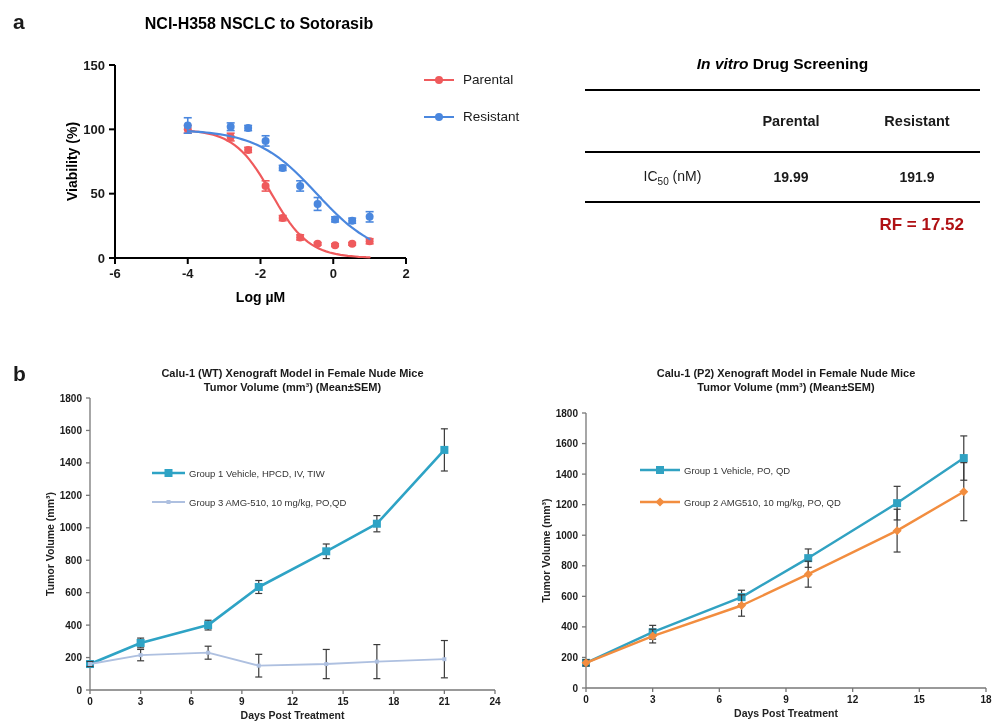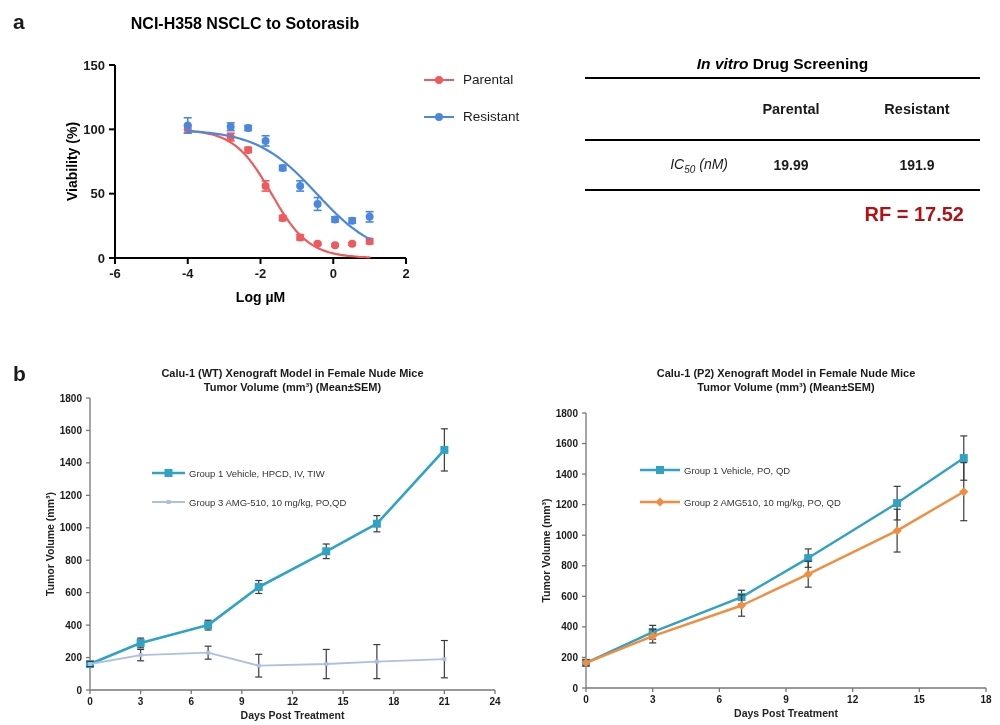--- a/index.html
+++ b/index.html
@@ -1,47 +1,47 @@
 <!DOCTYPE html>
 <html><head>
 <meta charset="utf-8">
 <style>
   html,body{margin:0;padding:0;background:#fff;}
   .figure{position:relative;width:1000px;height:725px;background:#ffffff;overflow:hidden;
           font-family:"Liberation Sans",sans-serif;color:#111;}
   .panel-label{position:absolute;font-size:21px;font-weight:bold;color:#1a1a1a;}
   #label-a{left:13px;top:10px;}
   #label-b{left:13px;top:362px;}
-  .chart-a-title{position:absolute;left:95px;top:15px;width:300px;text-align:center;
+  .chart-a-title{position:absolute;left:109px;top:15px;width:300px;text-align:center;
                  font-size:16px;font-weight:bold;color:#000;}
   svg{position:absolute;overflow:visible;}
   svg text{font-family:"Liberation Sans",sans-serif;}
   #chart-a{left:55px;top:50px;}
   #chart-b1{left:40px;top:365px;}
   #chart-b2{left:540px;top:365px;}
   
   .legend-a{position:absolute;left:424px;top:72px;}
   .legend-a-item{display:flex;align-items:center;margin-bottom:22px;}
   .lg-line{position:relative;width:30px;height:2px;display:inline-block;}
   .lg-dot{position:absolute;left:11px;top:-3px;width:8px;height:8px;border-radius:50%;}
   .lg-text{margin-left:9px;font-size:13.5px;color:#1a1a1a;}
   
   .ivd-table{position:absolute;left:585px;top:55px;width:395px;}
-  .tbl-title{text-align:center;font-size:15.5px;font-weight:bold;color:#000;margin-bottom:4px;}
+  .tbl-title{text-align:center;font-size:15.5px;font-weight:bold;color:#000;margin-bottom:16px;}
   .tbl-title .it{font-style:italic;}
   .rule{border-top:2px solid #000;}
   .tr{display:flex;align-items:center;}
   .tr.head{height:60px;}
   .tr.datarow{height:48px;}
   .td{font-size:14px;color:#1a1a1a;}
-  .td.lbl{width:143px;padding-left:32px;box-sizing:border-box;text-align:right;font-style:italic;}
+  .td.lbl{width:143px;padding-left:32px;box-sizing:border-box;text-align:center;}
   .td.val{width:126px;text-align:center;font-weight:bold;}
   .tr.head .td{font-weight:bold;font-size:14.5px;}
   .td.lbl sub{font-size:10px;}
-  .tbl-foot{margin-top:12px;text-align:right;padding-right:16px;font-size:20px;font-weight:bold;}
+  .tbl-foot{margin-top:12px;text-align:right;padding-right:16px;font-size:17px;font-weight:bold;}
 </style>
 </head>
 <body>
 
 <div class="figure">
 
   <div class="panel-label" id="label-a">a</div>
 
   <div class="chart-a-title">NCI-H358 NSCLC to Sotorasib</div>
 

